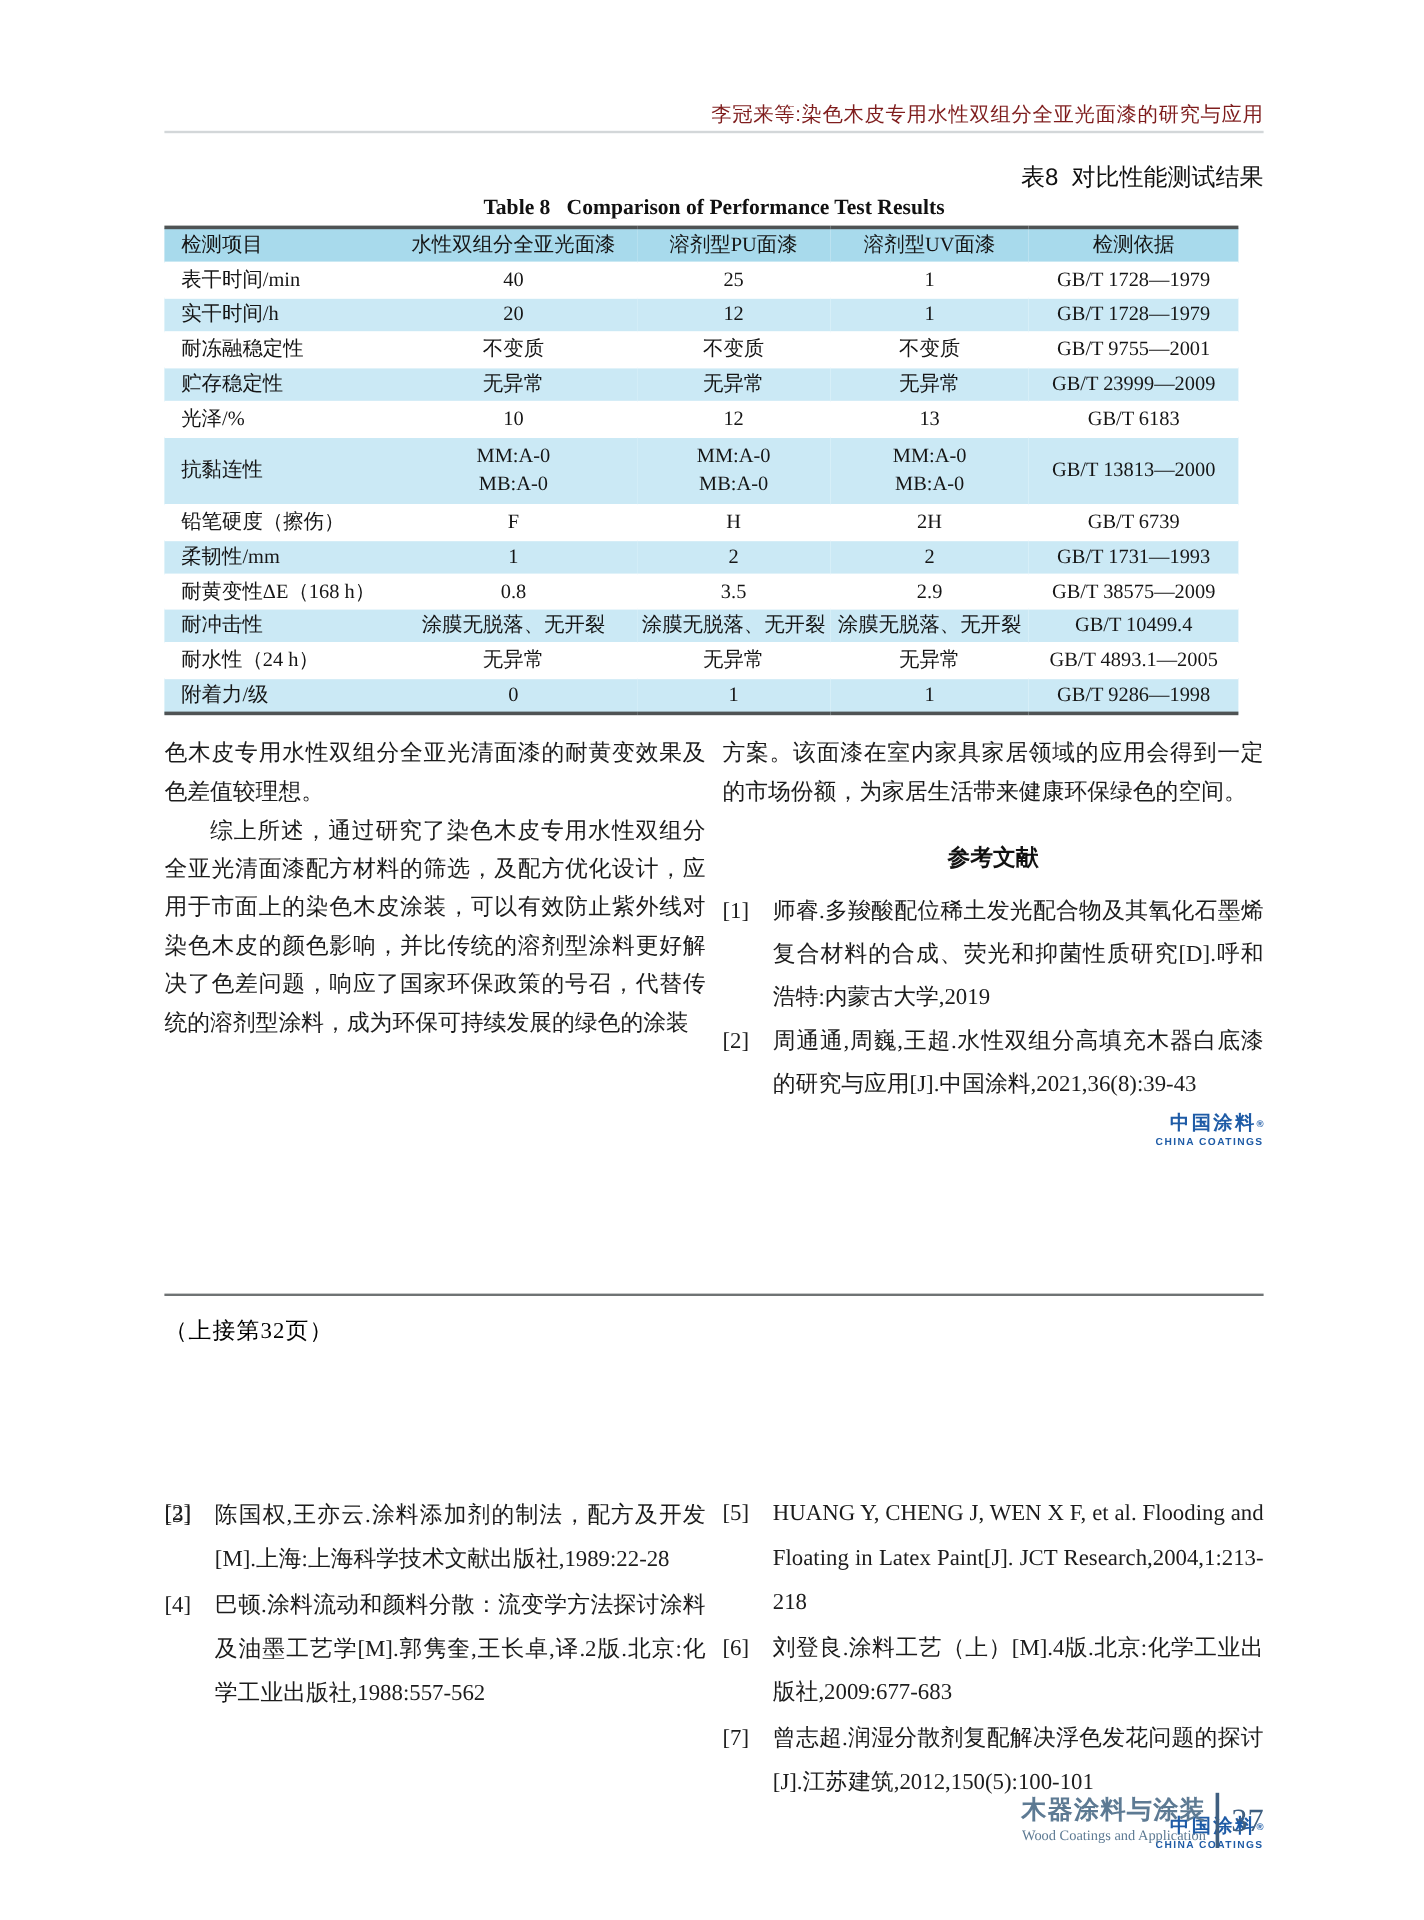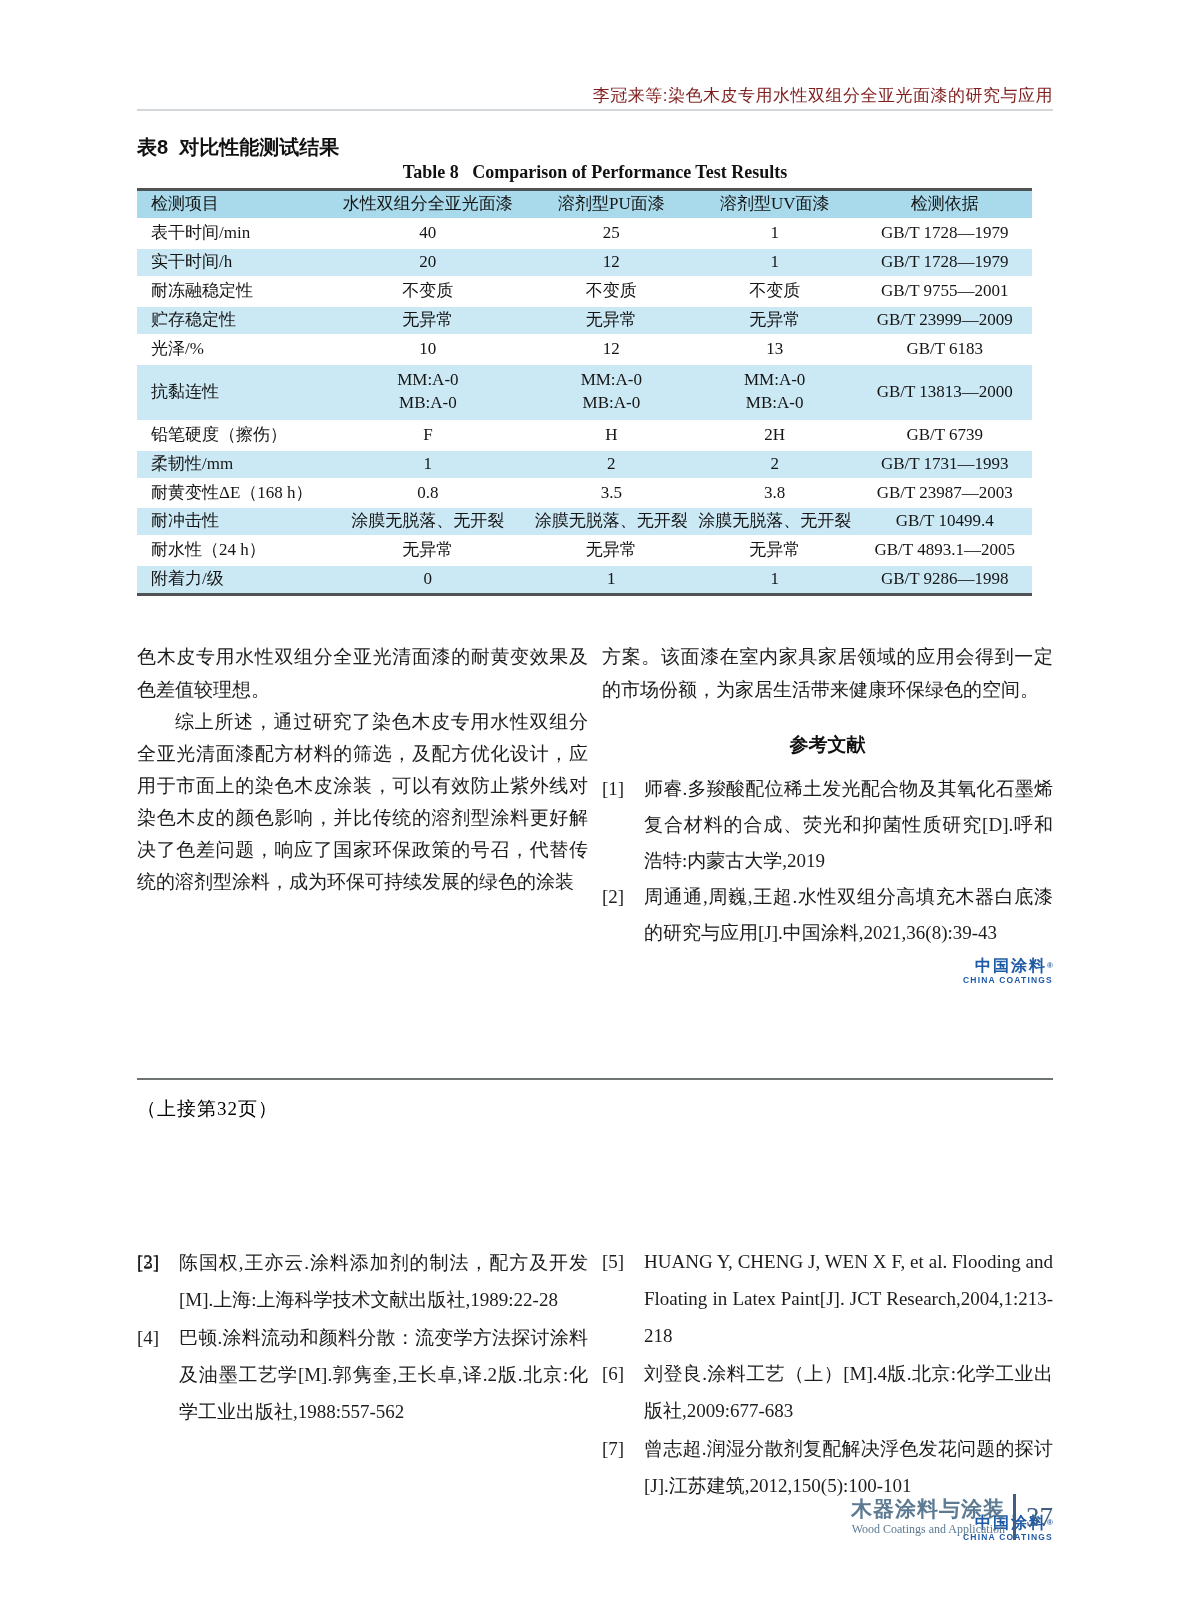--- a/index.html
+++ b/index.html
@@ -14,23 +14,23 @@
     position:absolute; top:84px; left:137px; width:916px;
     text-align:right; font-family:"Liberation Sans","DejaVu Sans",sans-serif;
     font-size:17px; color:#7f1d1d; letter-spacing:0.5px;
   }
   .head-rule {
     position:absolute; top:109px; left:137px; width:916px; height:0;
     border-top:2px solid #d3d7d9;
   }
   
   .tbl-title-zh {
-    position:absolute; top:134px; left:137px; width:916px; text-align:left;
+    position:absolute; top:134px; left:137px; width:916px; text-align:right;
     font-family:"Liberation Sans","DejaVu Sans",sans-serif;
-    font-size:20px; font-weight:bold; color:#111; white-space:pre;
+    font-size:20px; font-weight:normal; color:#111; white-space:pre;
   }
   .tbl-title-en {
     position:absolute; top:162px; left:137px; width:916px; text-align:center;
     font-size:18px; font-weight:bold; color:#111; white-space:pre;
   }
   
   table.perf {
     position:absolute; top:188px; left:137px; width:895px;
     border-collapse:collapse; table-layout:fixed;
     font-size:17px; color:#151515;
@@ -45,21 +45,21 @@
     text-align:left; padding-left:14px;
   }
   table.perf thead tr { background:#a8dae c; }
   table.perf thead tr { background:#a8daec; height:27px; }
   table.perf tbody tr { height:28px; }
   table.perf tbody tr.dbl { height:57px; }
   table.perf tbody tr:nth-child(even) { background:#cbe9f5; }
   
   .body-cols {
     position:absolute; top:611px; left:137px; width:916px;
-    display:flex; gap:14px;margin-top:29px;
+    display:flex; gap:14px;
   }
   .col { width:451px; font-size:19px; line-height:33px; text-align:justify; }
   .para-cont { }
   .section-head {
     margin-top:23px; margin-bottom:12px;
     font-family:"Liberation Sans","DejaVu Sans",sans-serif;
     font-weight:bold; font-size:24px; color:#1caae2; line-height:30px;
     text-align:left;
   }
   .section-head .sec-no { margin-right:22px; }
@@ -197,22 +197,22 @@
         <td>柔韧性/mm</td>
           <td>1</td>
           <td>2</td>
           <td>2</td>
           <td>GB/T 1731—1993</td>
       </tr>
       <tr>
         <td>耐黄变性ΔE（168 h）</td>
           <td>0.8</td>
           <td>3.5</td>
-          <td>3.8</td>
-          <td>GB/T 23987—2003</td>
+          <td>2.9</td>
+          <td>GB/T 38575—2009</td>
       </tr>
       <tr>
         <td>耐冲击性</td>
           <td>涂膜无脱落、无开裂</td>
           <td>涂膜无脱落、无开裂</td>
           <td>涂膜无脱落、无开裂</td>
           <td>GB/T 10499.4</td>
       </tr>
       <tr>
         <td>耐水性（24 h）</td>

